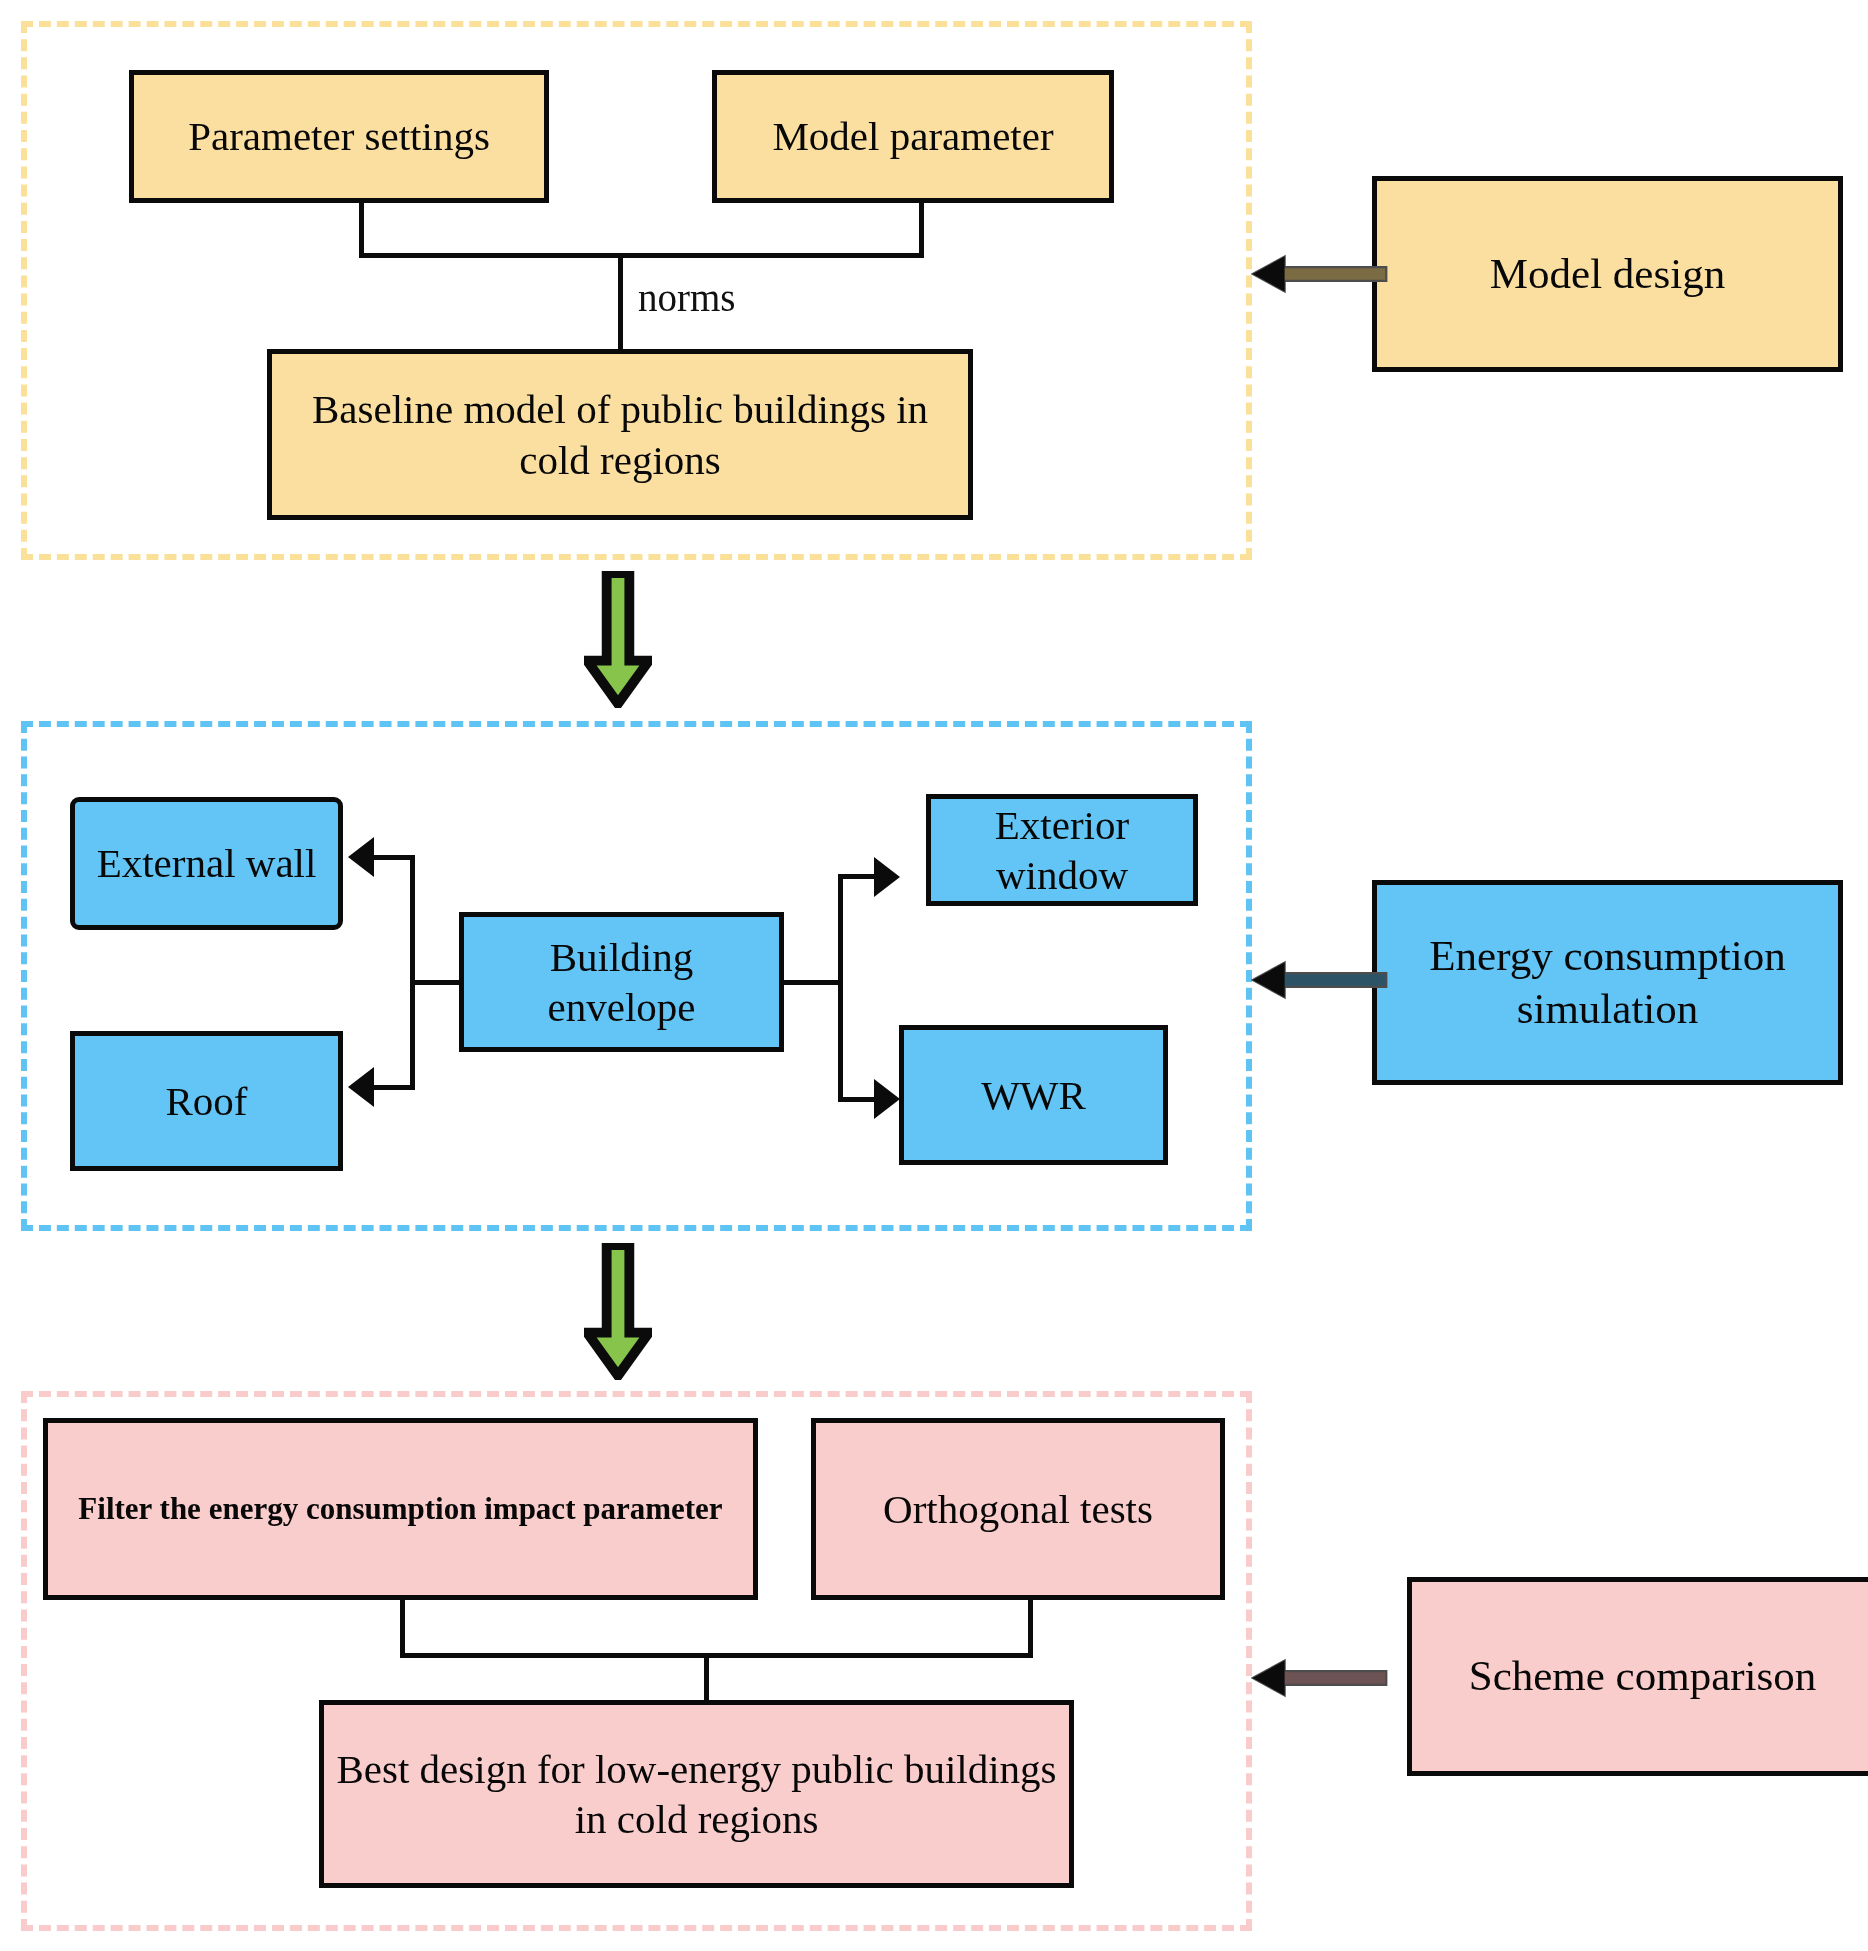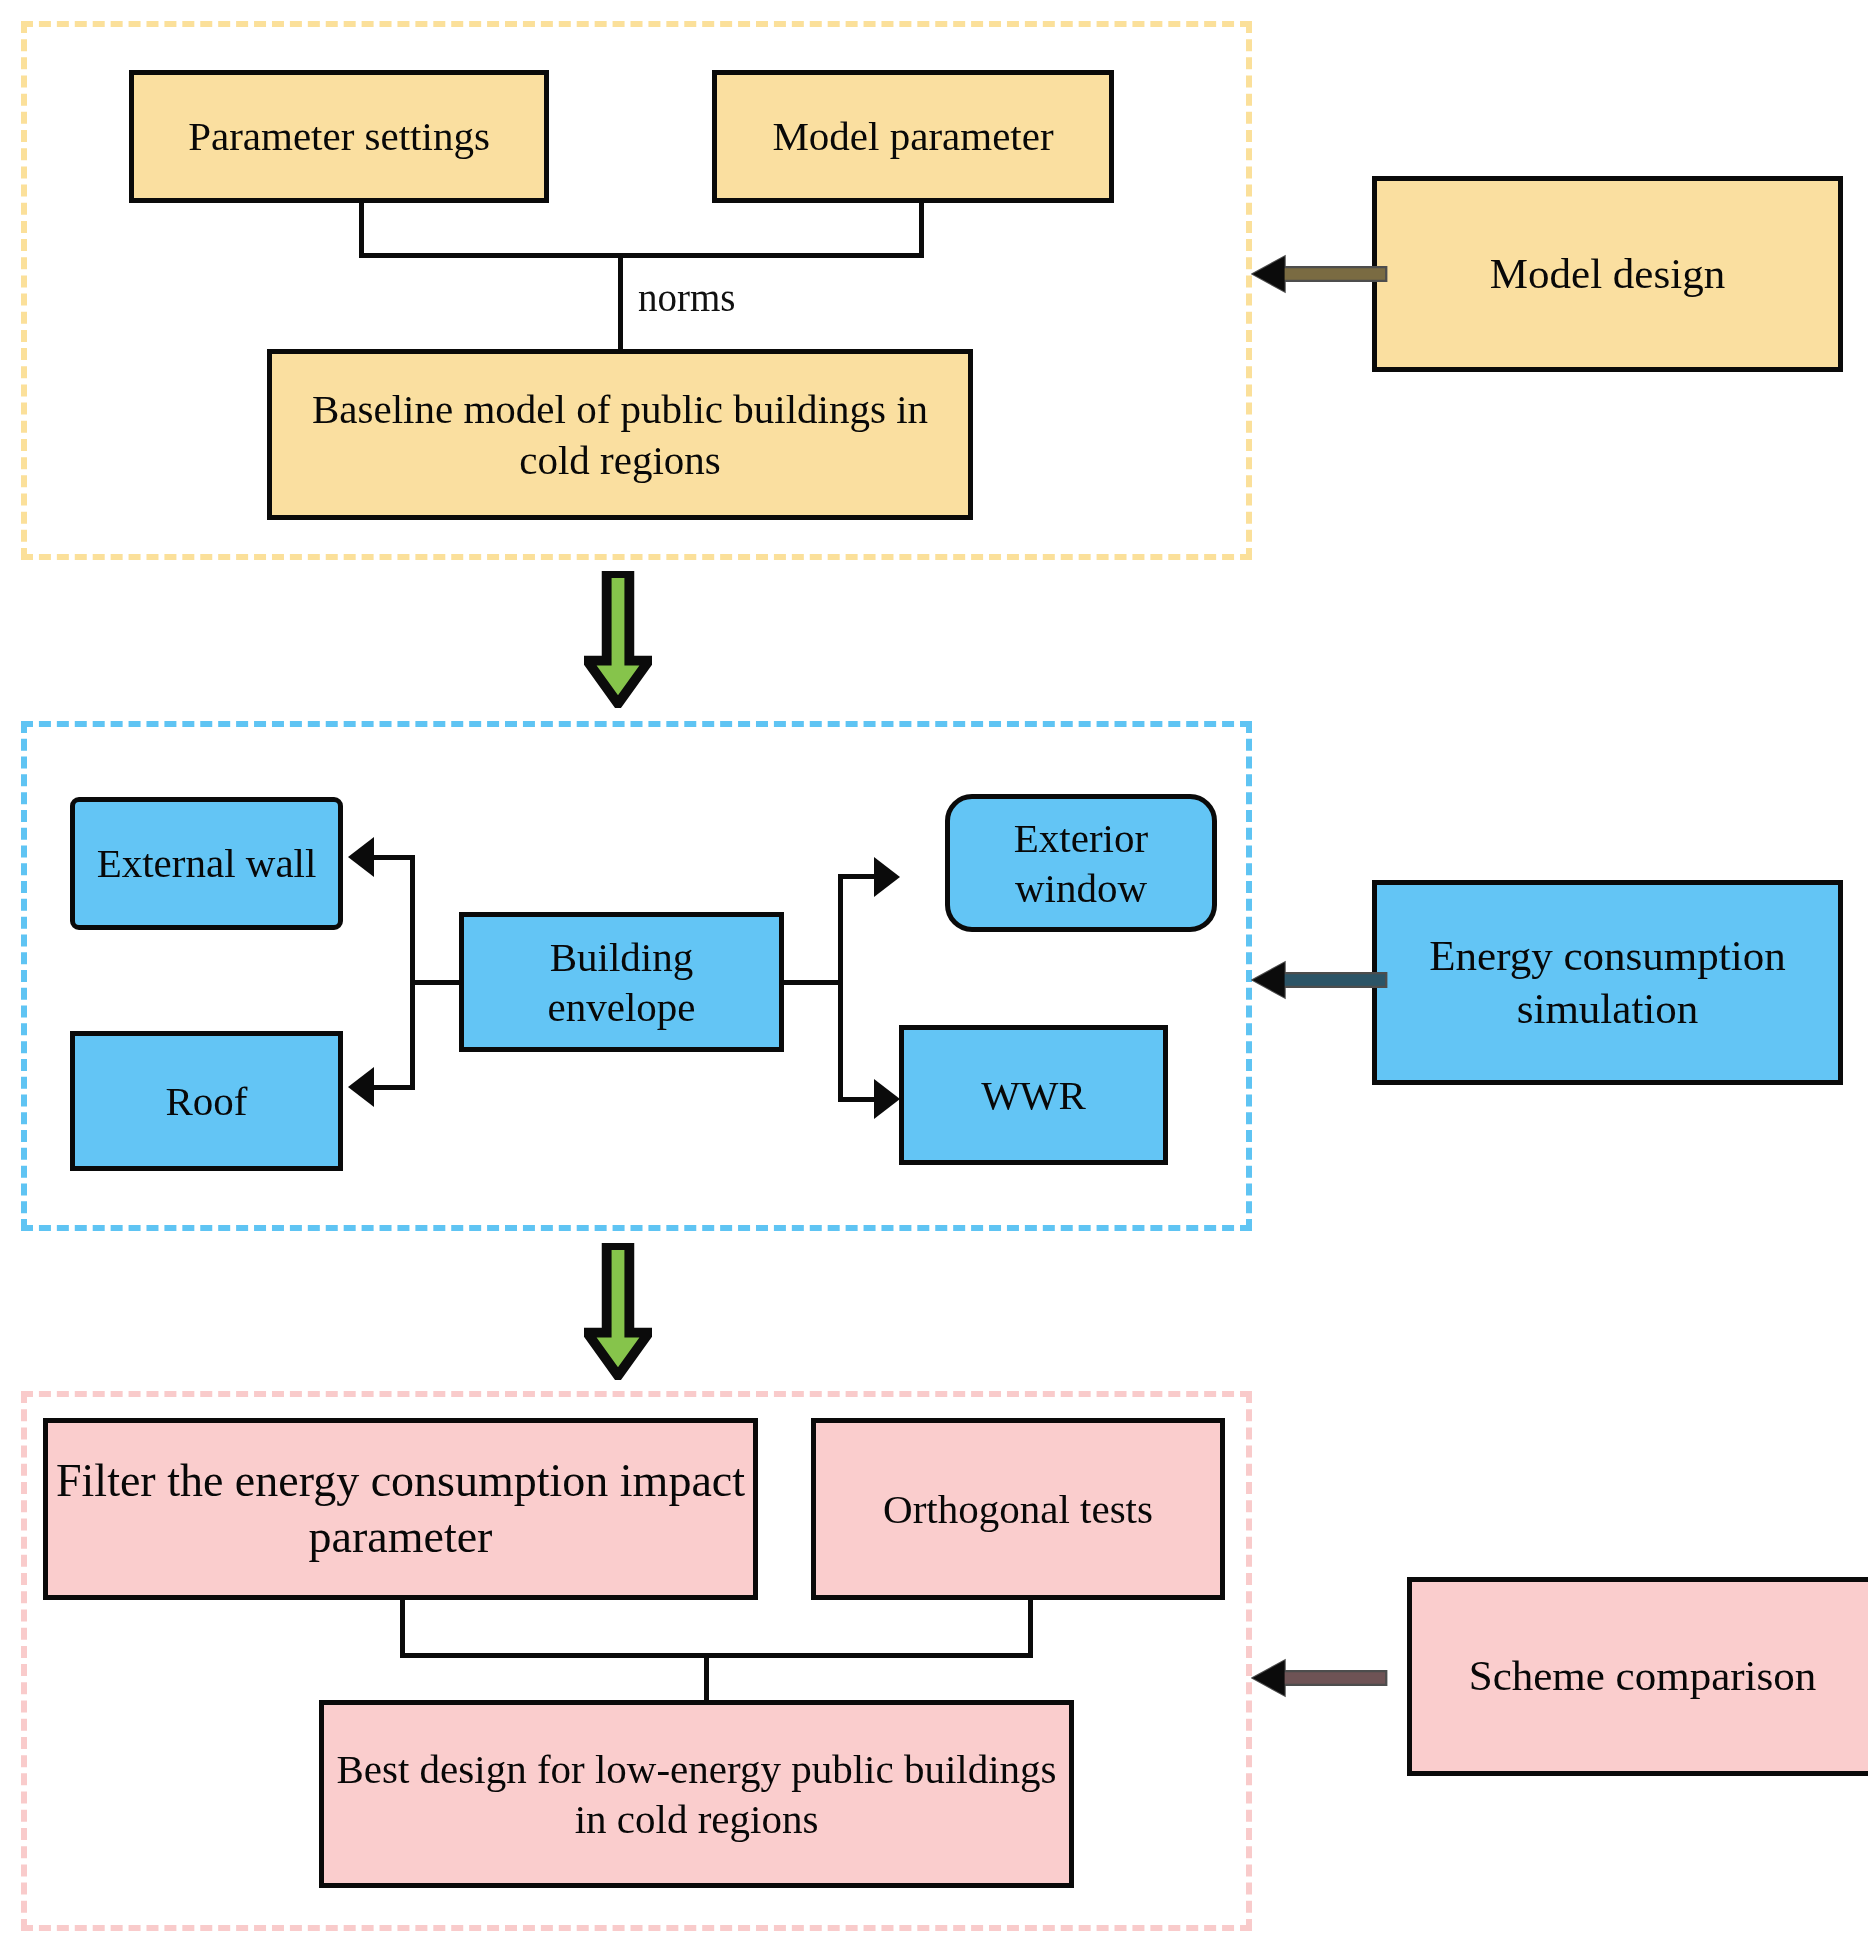--- a/index.html
+++ b/index.html
@@ -133,21 +133,21 @@
   </div>
 
   <div class="box blue" style="left:70px; top:1031px; width:273px; height:140px; font-size:41px;">
     <span>Roof</span>
   </div>
 
   <div class="box blue" style="left:459px; top:912px; width:325px; height:140px; font-size:41px;">
     <span>Building envelope</span>
   </div>
 
-  <div class="box blue" style="left:945px; top:794px; width:272px; height:138px; font-size:41px;border-radius:27px;">
+  <div class="box blue" style="left:926px; top:794px; width:272px; height:112px; font-size:41px;">
     <span>Exterior window</span>
   </div>
 
   <div class="box blue" style="left:899px; top:1025px; width:269px; height:140px; font-size:41px;">
     <span>WWR</span>
   </div>
 
   <div class="ln" style="left:410px; top:980px; width:55px; height:5.3px;"></div>
   <div class="ln" style="left:410px; top:855px; width:5.3px; height:235px;"></div>
   <div class="ln" style="left:372px; top:855px; width:42px; height:5.3px;"></div>
@@ -174,21 +174,21 @@
   </div>
 
   <div class="green-arrow" style="left:584px; top:1243px; width:68px; height:137px;">
     <svg width="68" height="137" viewBox="0 0 90 180">
       <polygon points="30,2 60,2 60,118 86,118 45,175 4,118 30,118" fill="#86C44B" stroke="#0b0b0b" stroke-width="13" stroke-linejoin="miter"></polygon>
     </svg>
   </div>
 
   <div class="group g-pink" style="left:21px; top:1391px; width:1231px; height:540px;"></div>
 
-  <div class="box pink" style="left:43px; top:1418px; width:715px; height:182px; font-size:46px;">
+  <div class="box pink" style="left:43px; top:1418px; width:715px; height:182px; font-size:31px;font-weight:bold;">
     <span>Filter the energy consumption impact parameter</span>
   </div>
 
   <div class="box pink" style="left:811px; top:1418px; width:414px; height:182px; font-size:41px;">
     <span>Orthogonal tests</span>
   </div>
 
   <div class="box pink" style="left:319px; top:1700px; width:755px; height:188px; font-size:41px;">
     <span>Best design for low-energy public buildings in cold regions</span>
   </div>

